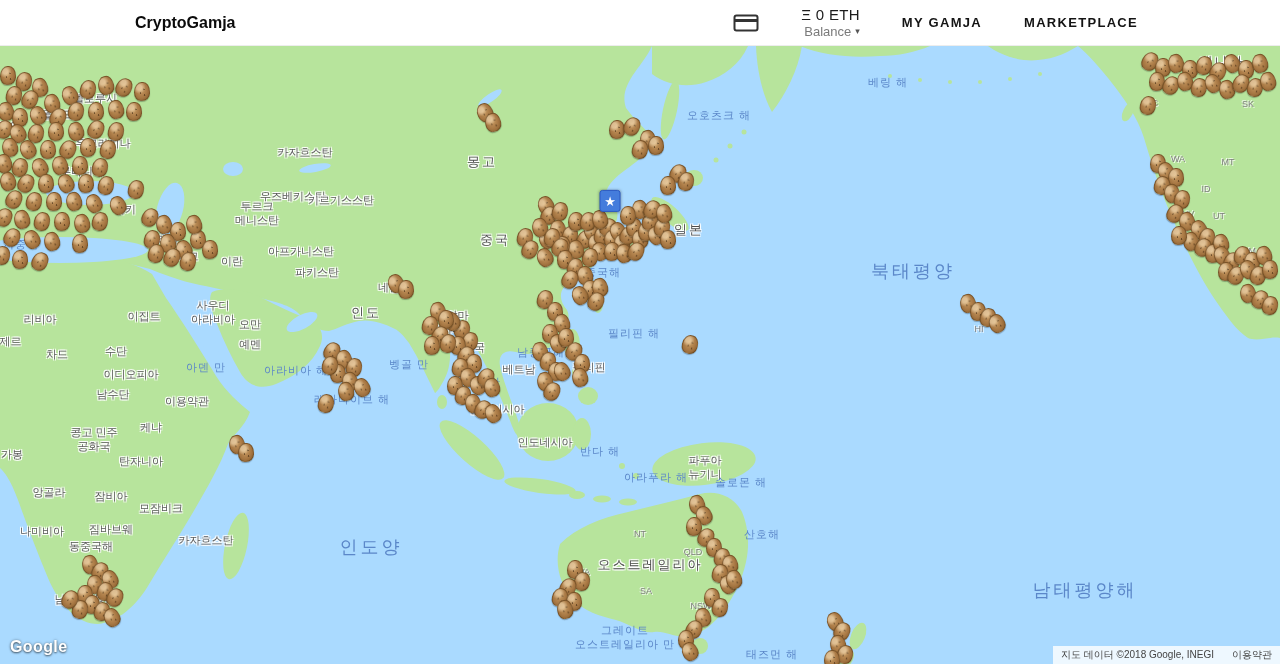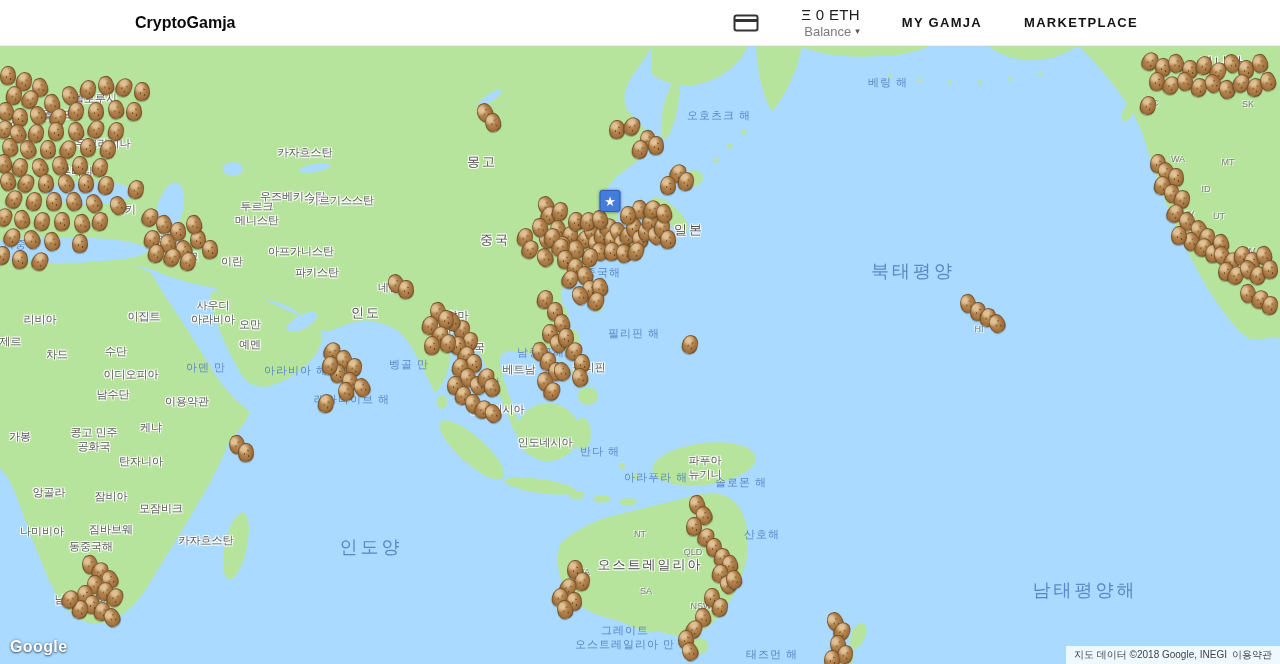--- a/index.html
+++ b/index.html
@@ -80,21 +80,21 @@
 
   .google-logo {
     position:absolute; z-index:6; left:10px; bottom:8px;
     color:#fff; font-weight:bold; font-size:16px; letter-spacing:.4px;
     text-shadow:0 1px 2px rgba(0,0,0,.55), 0 0 3px rgba(0,0,0,.35);
     cursor:pointer;
   }
   .attribution {
     position:absolute; z-index:6; right:0; bottom:0;
     background:rgba(255,255,255,.8); font-size:10px; color:#444;
-    padding:2px 8px; display:flex; gap:5px; align-items:center;
+    padding:2px 8px; display:flex; gap:18px; align-items:center;
   }
   .attribution a { color:#444; text-decoration:none; cursor:pointer; }
 </style>
 </head>
 <body>
 
 <header>
   <div class="logo">CryptoGamja</div>
   <div class="header-right">
     <div class="card-icon">
@@ -231,21 +231,21 @@
       <div class="lbl country" style="left: 5px; top: 296px;">니제르</div>
       <div class="lbl country" style="left: 57px; top: 309px;">차드</div>
       <div class="lbl country" style="left: 116px; top: 306px;">수단</div>
       <div class="lbl country" style="left: 113px; top: 349px;">남수단</div>
       <div class="lbl country" style="left: 131px; top: 329px;">이디오피아</div>
       <div class="lbl country" style="left: 187px; top: 356px;">이용약관</div>
       <div class="lbl country" style="left: 151px; top: 382px;">케냐</div>
       <div class="lbl country" style="left: 141px; top: 416px;">탄자니아</div>
       <div class="lbl country" style="left: 94px; top: 394px;">콩고 민주
 공화국</div>
-      <div class="lbl country" style="left: 12px; top: 391px; margin-left: 8px;">가봉</div>
+      <div class="lbl country" style="left: 12px; top: 409px;">가봉</div>
       <div class="lbl country" style="left: 49px; top: 447px;">앙골라</div>
       <div class="lbl country" style="left: 111px; top: 451px;">잠비아</div>
       <div class="lbl country" style="left: 161px; top: 463px;">모잠비크</div>
       <div class="lbl country" style="left: 111px; top: 484px;">짐바브웨</div>
       <div class="lbl country" style="left: 206px; top: 495px;">카자흐스탄</div>
       <div class="lbl country" style="left: 42px; top: 486px;">나미비아</div>
       <div class="lbl country" style="left: 91px; top: 501px;">동중국해</div>
       <div class="lbl country" style="left: 82px; top: 554px;">남아프리카</div>
       <div class="lbl ocean" style="left: 913px; top: 225px;">북태평양</div>
       <div class="lbl ocean" style="left: 371px; top: 501px;">인도양</div>

